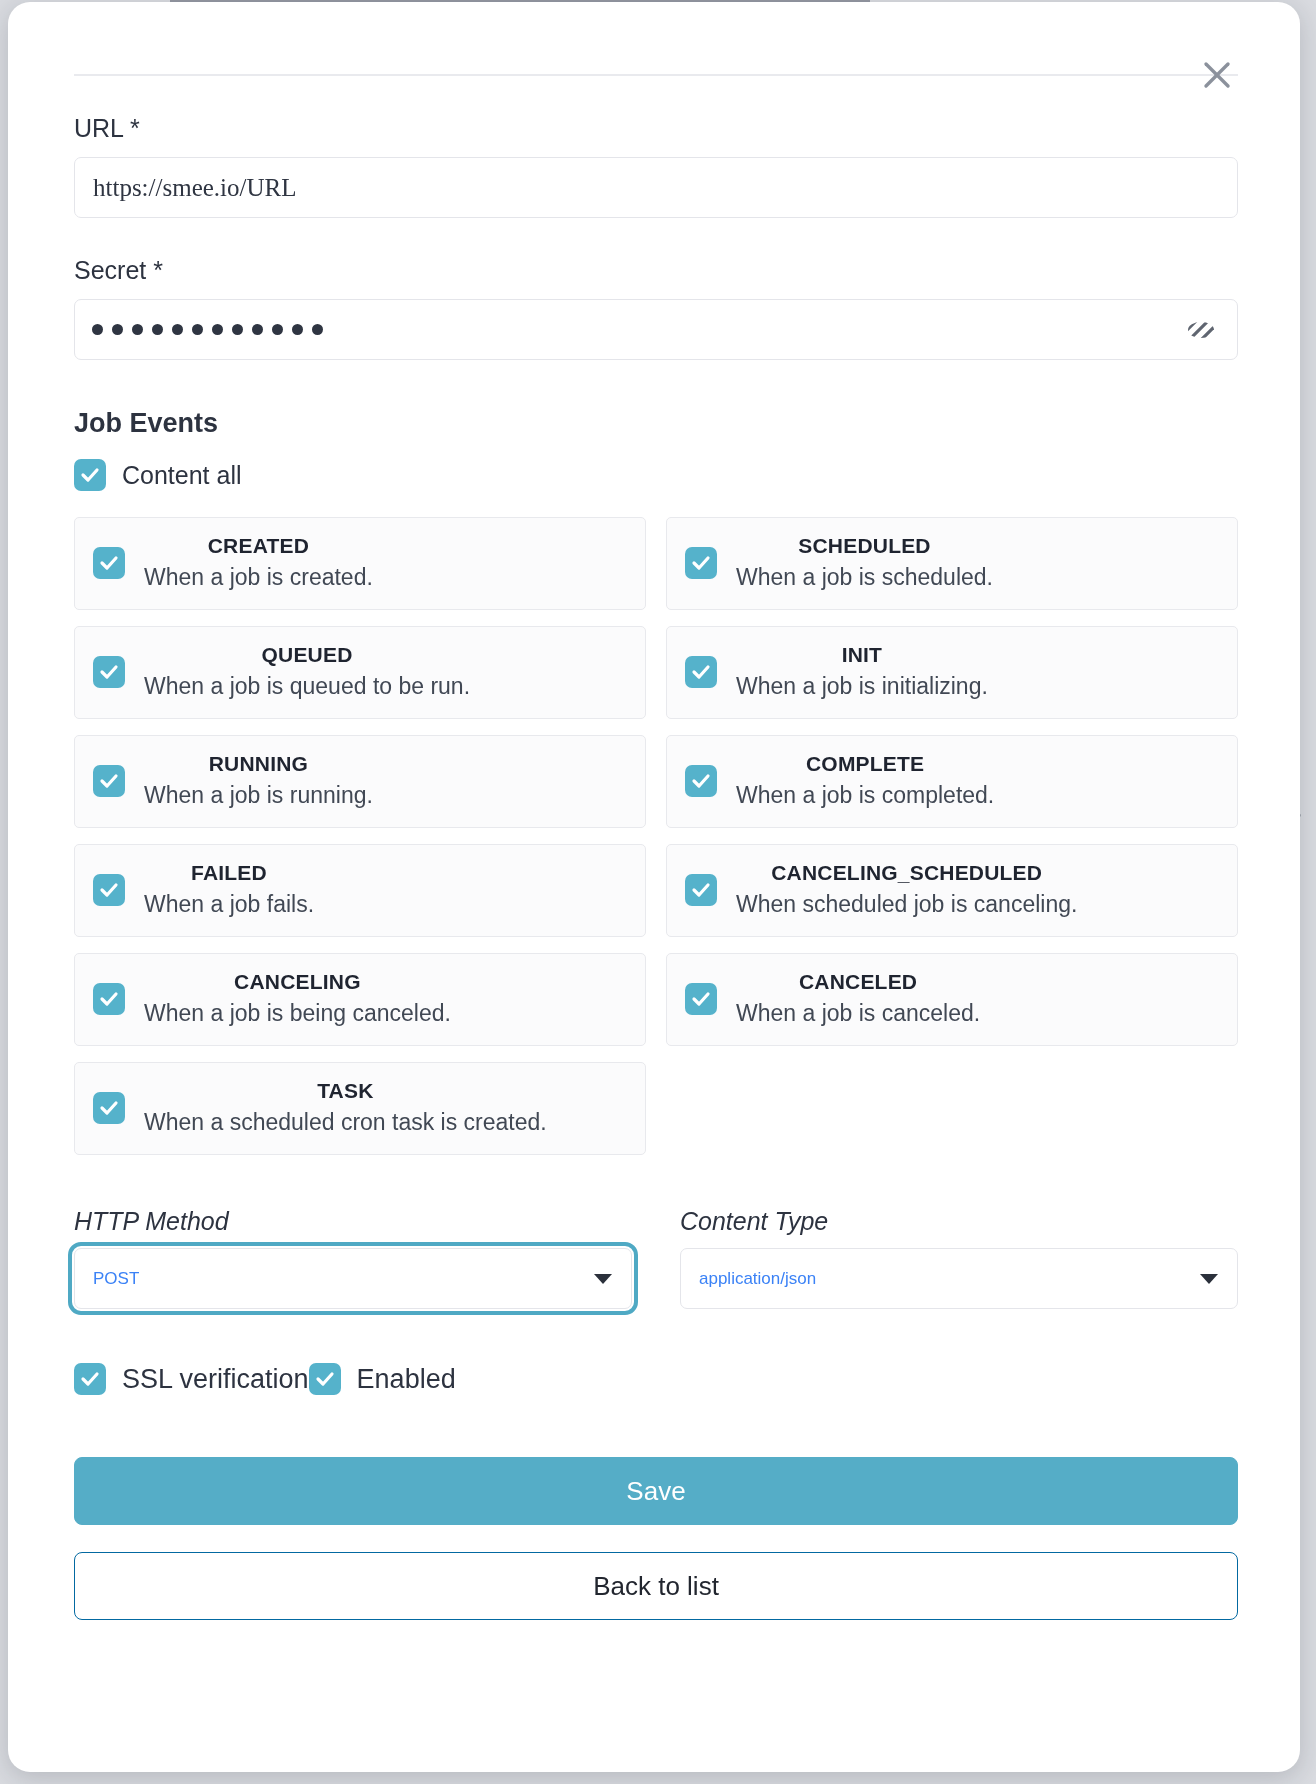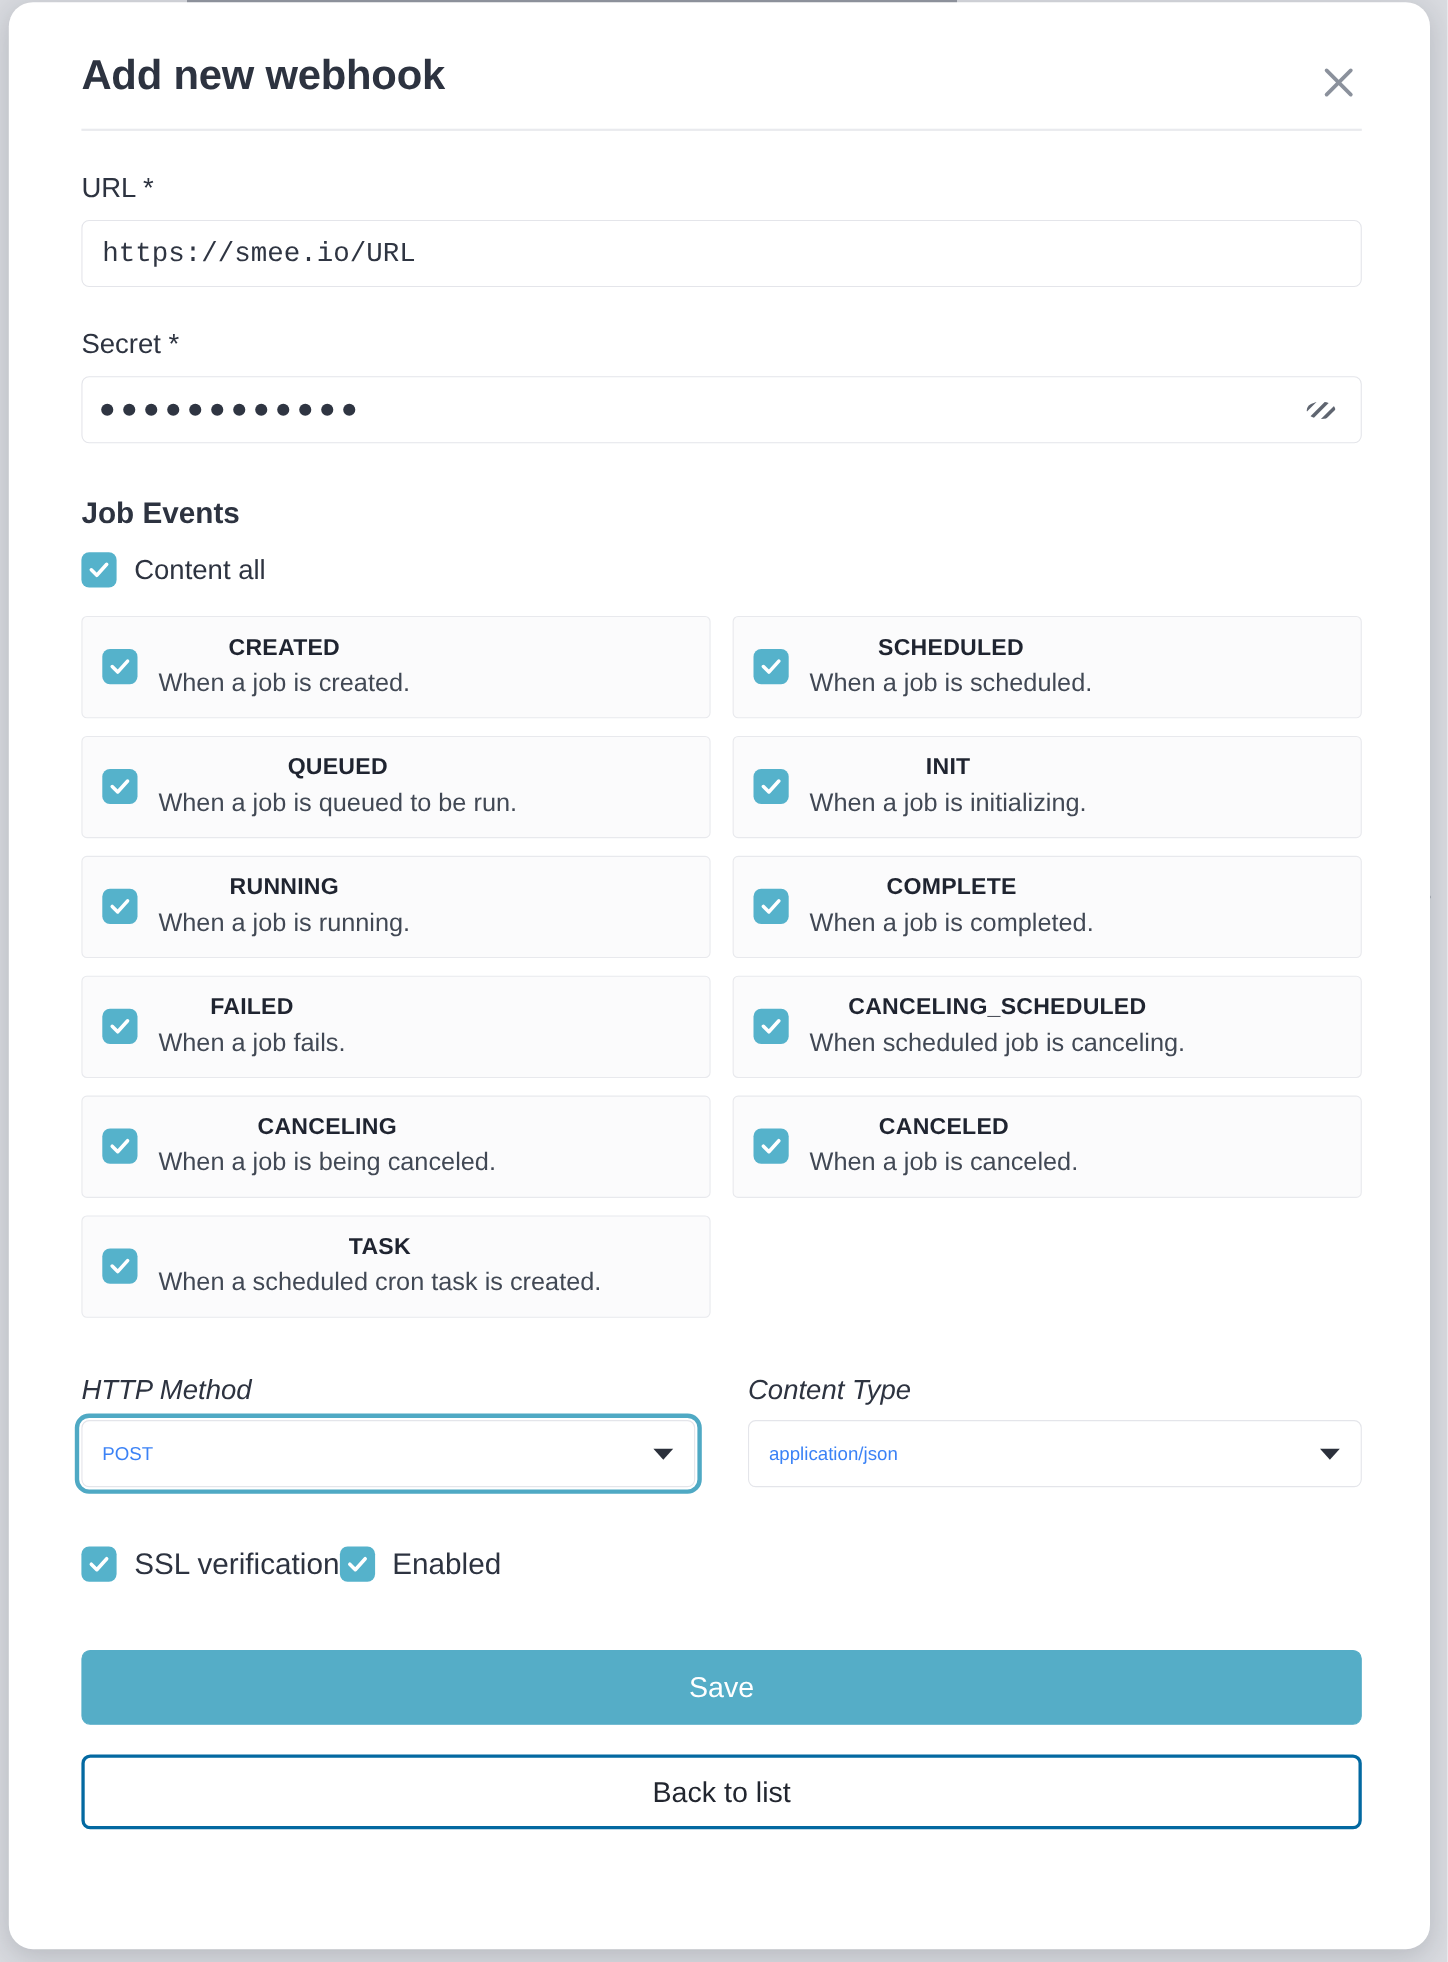--- a/index.html
+++ b/index.html
@@ -84,21 +84,21 @@
   .text-input {
     width: 100%;
     box-sizing: border-box;
     height: 61px;
     border: 1px solid #e4e5ea;
     border-radius: 7px;
     background: #fff;
     font-size: 25px;
     color: #2f3542;
     padding: 0 18px;
-    font-family: Liberation Mono, monospace;
+    font-family: Liberation Serif, serif;
     outline: none;
   }
   .secret-wrap { position: relative; }
   .secret-dots {
     position: absolute;
     left: 18px;
     top: 0;
     height: 61px;
     display: flex;
     align-items: center;
@@ -261,35 +261,34 @@
     box-sizing: border-box;
   }
   .btn-primary {
     background: #55adc7;
     color: #fff;
     border: 1px solid #55adc7;
   }
   .btn-secondary {
     background: #fff;
     color: #22262f;
-    border: 3px solid #0369a1;
+    border: 1px solid #0369a1;
   }
 </style>
 </head>
 <body>
 
 <div class="bg-topline"></div>
 <div class="bg-text t1">t</div>
 <div class="bg-text t2">s</div>
 
 <div class="modal">
   <div class="modal-inner">
 
     <div class="modal-head">
-      <h1 class="modal-title">Add new webhook</h1>
       <div class="close-icon">
         <svg width="38" height="38" viewBox="0 0 38 38">
           <line x1="8" y1="8" x2="30" y2="30" stroke="#8b919c" stroke-width="3.4" stroke-linecap="round"></line>
           <line x1="30" y1="8" x2="8" y2="30" stroke="#8b919c" stroke-width="3.4" stroke-linecap="round"></line>
         </svg>
       </div>
     </div>
 
     <div class="field-label">URL *</div>
     <input class="text-input" type="text" value="https://smee.io/URL" style="">

